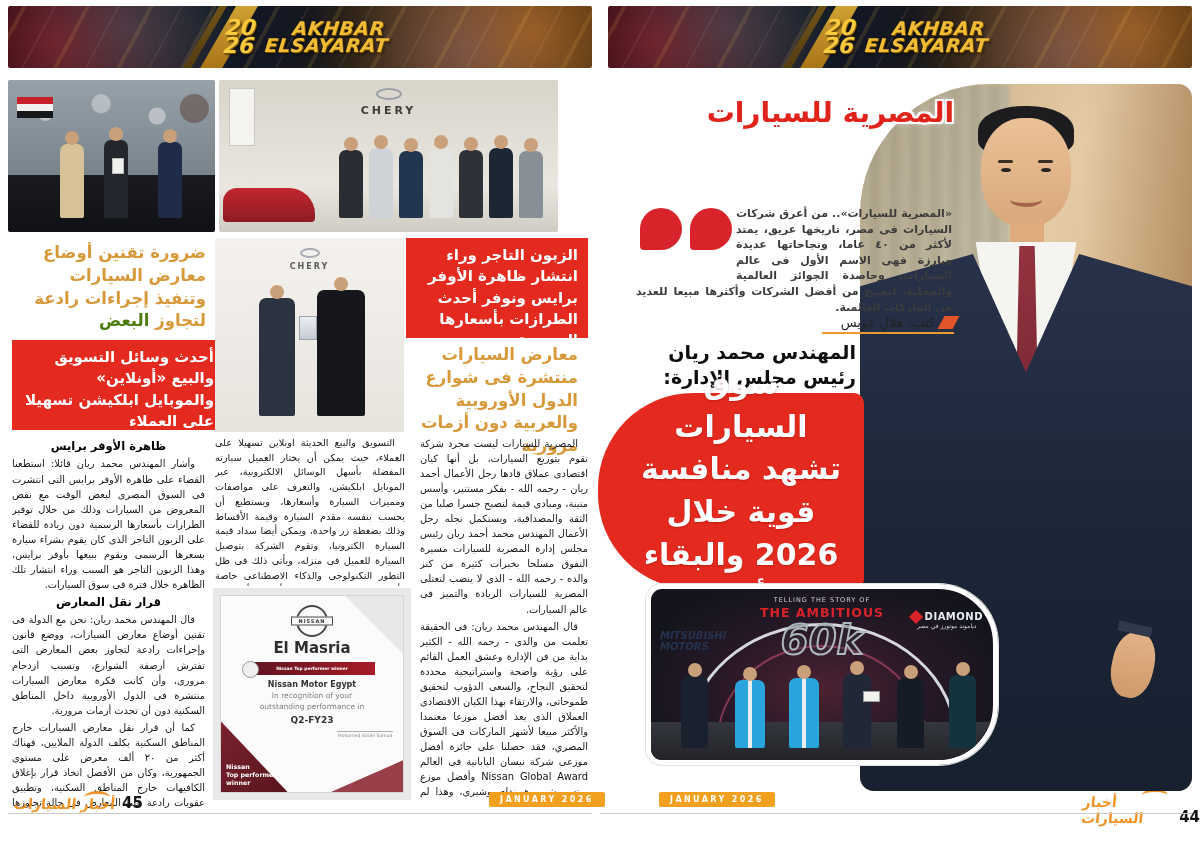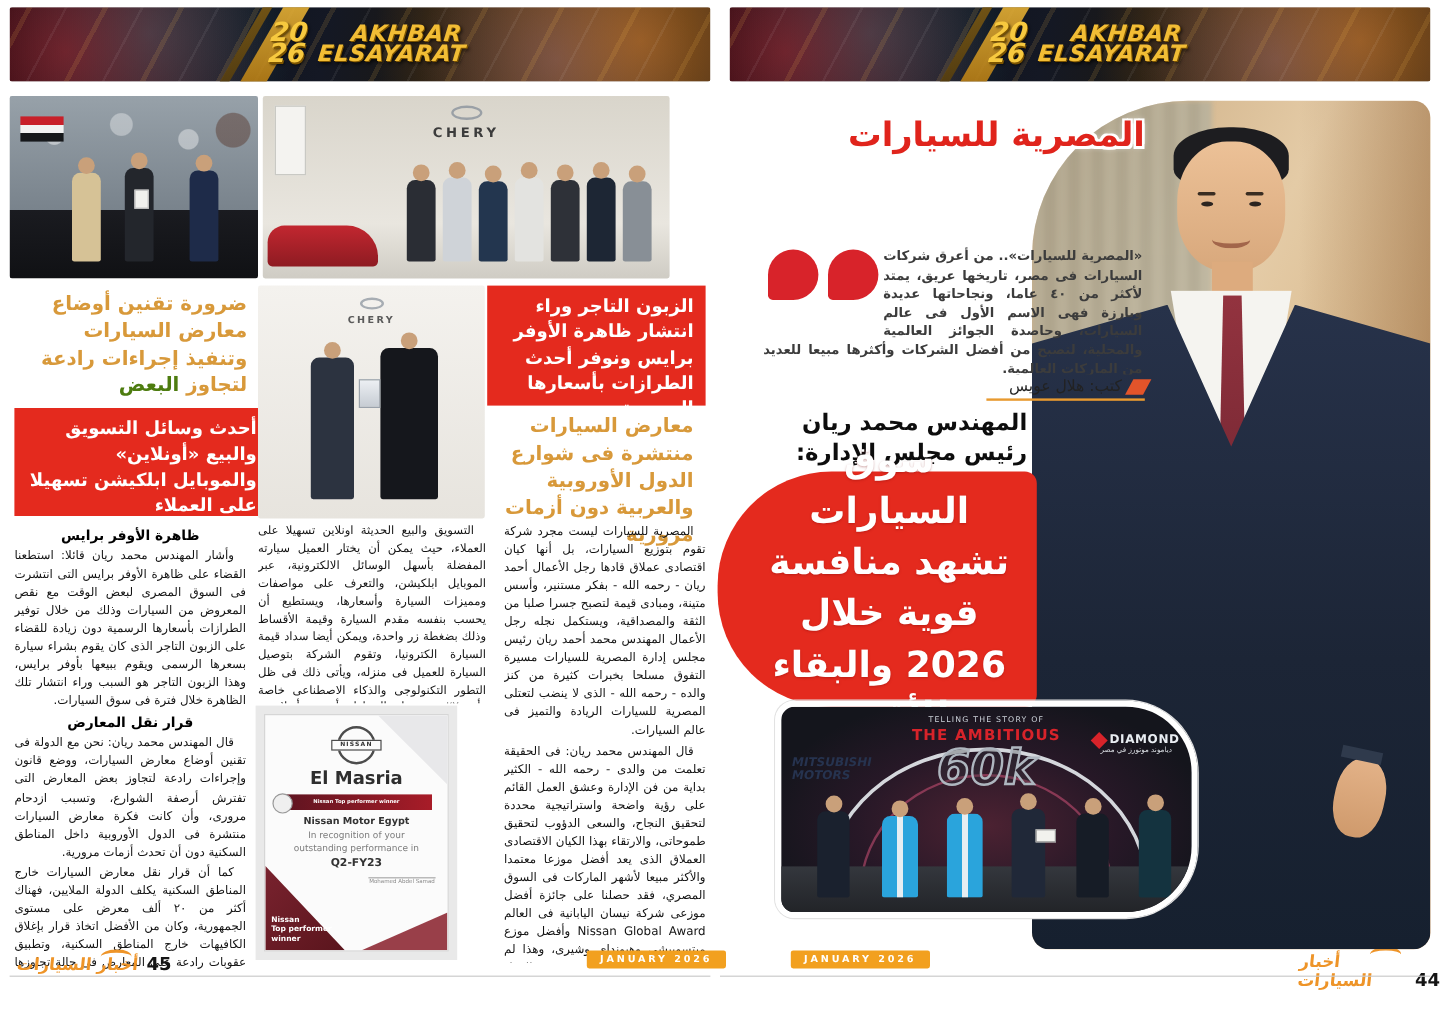--- a/index.html
+++ b/index.html
@@ -68,21 +68,21 @@
       color:#fff;font-weight:900;font-size:30px;line-height:1.42;padding:14px 14px 14px 34px;
       text-shadow:0 1px 2px rgba(120,10,10,.35);}
   .manphoto{position:absolute;left:860px;top:84px;width:332px;height:707px;z-index:1;overflow:hidden;
       border-radius:130px 14px 14px 14px;
       background:linear-gradient(115deg,#c7a67c 0%,#e4cba6 38%,#d9b98c 62%,#b4895a 100%);}
   .eventphoto{position:absolute;left:646px;top:584px;width:352px;height:181px;z-index:7;overflow:hidden;
       border:5px solid #fff;border-radius:16px 60px 60px 16px;box-shadow:0 0 0 1px #e2e2e2;
       background:radial-gradient(ellipse at 50% 58%, #4c2232 0%, #271827 45%, #14151c 78%);}
 
   
-  .certwrap{position:absolute;left:213px;top:588px;width:168px;height:212px;background:#e9e9e9;padding:7px;}
+  .certwrap{position:absolute;left:213px;top:588px;width:198px;height:212px;background:#e9e9e9;padding:7px;}
   .cert{position:relative;width:100%;height:100%;background:#fbfbfb;border:1px solid #d6d6d6;
       text-align:center;color:#333;overflow:hidden;}
   .nbadge{position:relative;width:32px;height:32px;border:2px solid #4c4c4c;border-radius:50%;margin:9px auto 2px;}
   .nbadge .bar{position:absolute;left:50%;top:50%;transform:translate(-50%,-50%);width:42px;height:9px;
       background:#fbfbfb;border:1px solid #4c4c4c;font-size:5px;font-weight:800;letter-spacing:1px;
       line-height:7px;color:#333;}
   .ribbon{position:relative;width:126px;height:13px;margin:5px auto;background:linear-gradient(90deg,#5d1420,#a81c28);
       display:flex;align-items:center;justify-content:center;color:#fff;font-size:4.4px;font-weight:700;}
   .ribbon::before{content:"";position:absolute;left:-7px;top:-1px;width:15px;height:15px;border-radius:50%;
       background:#efefef;border:1px solid #999;}

